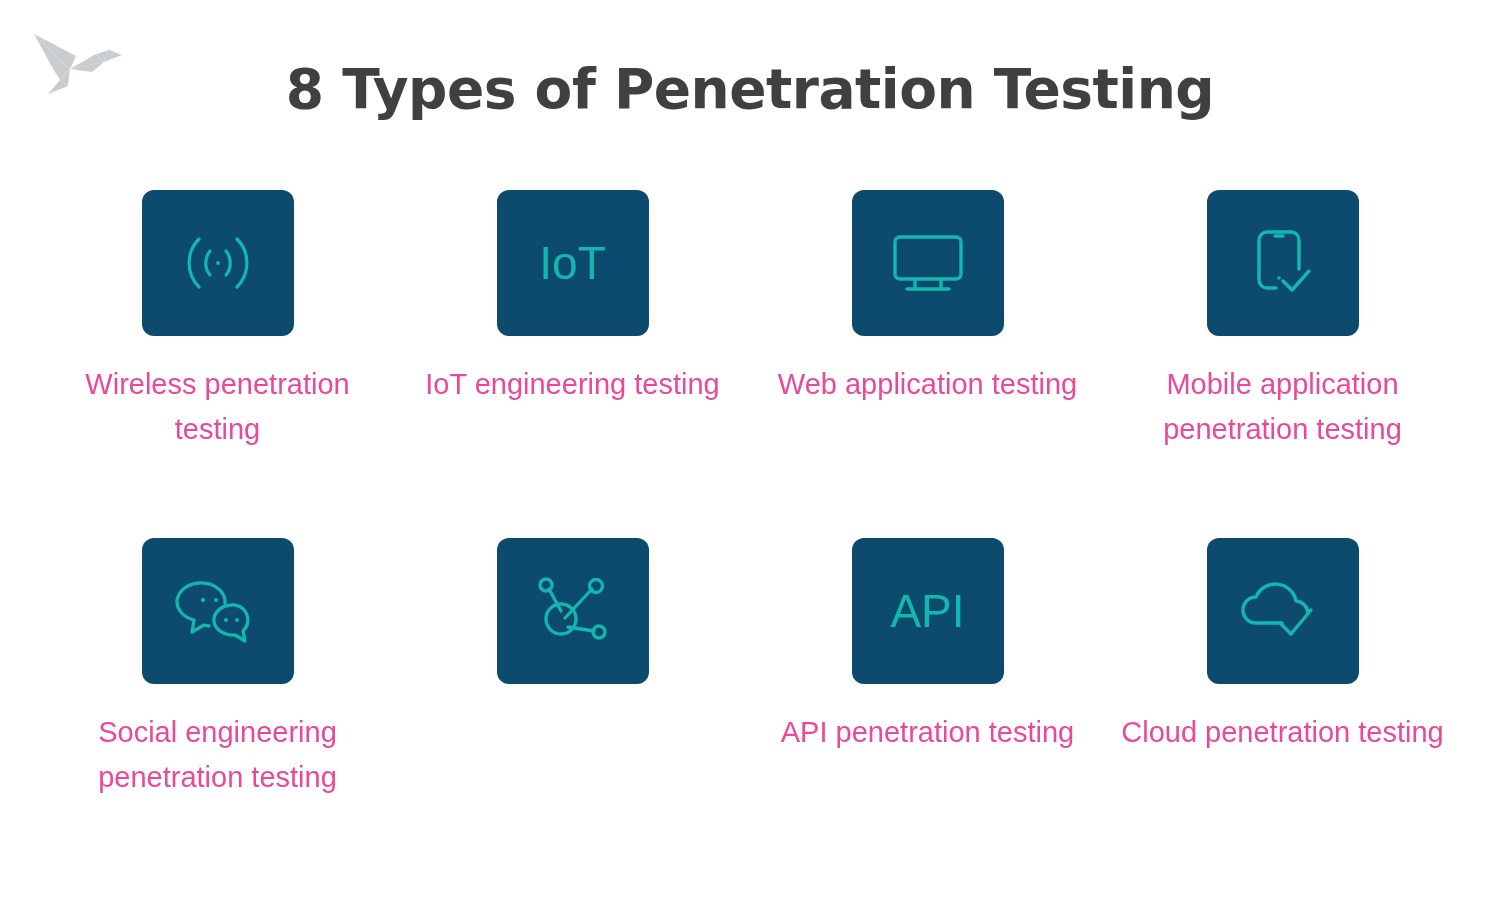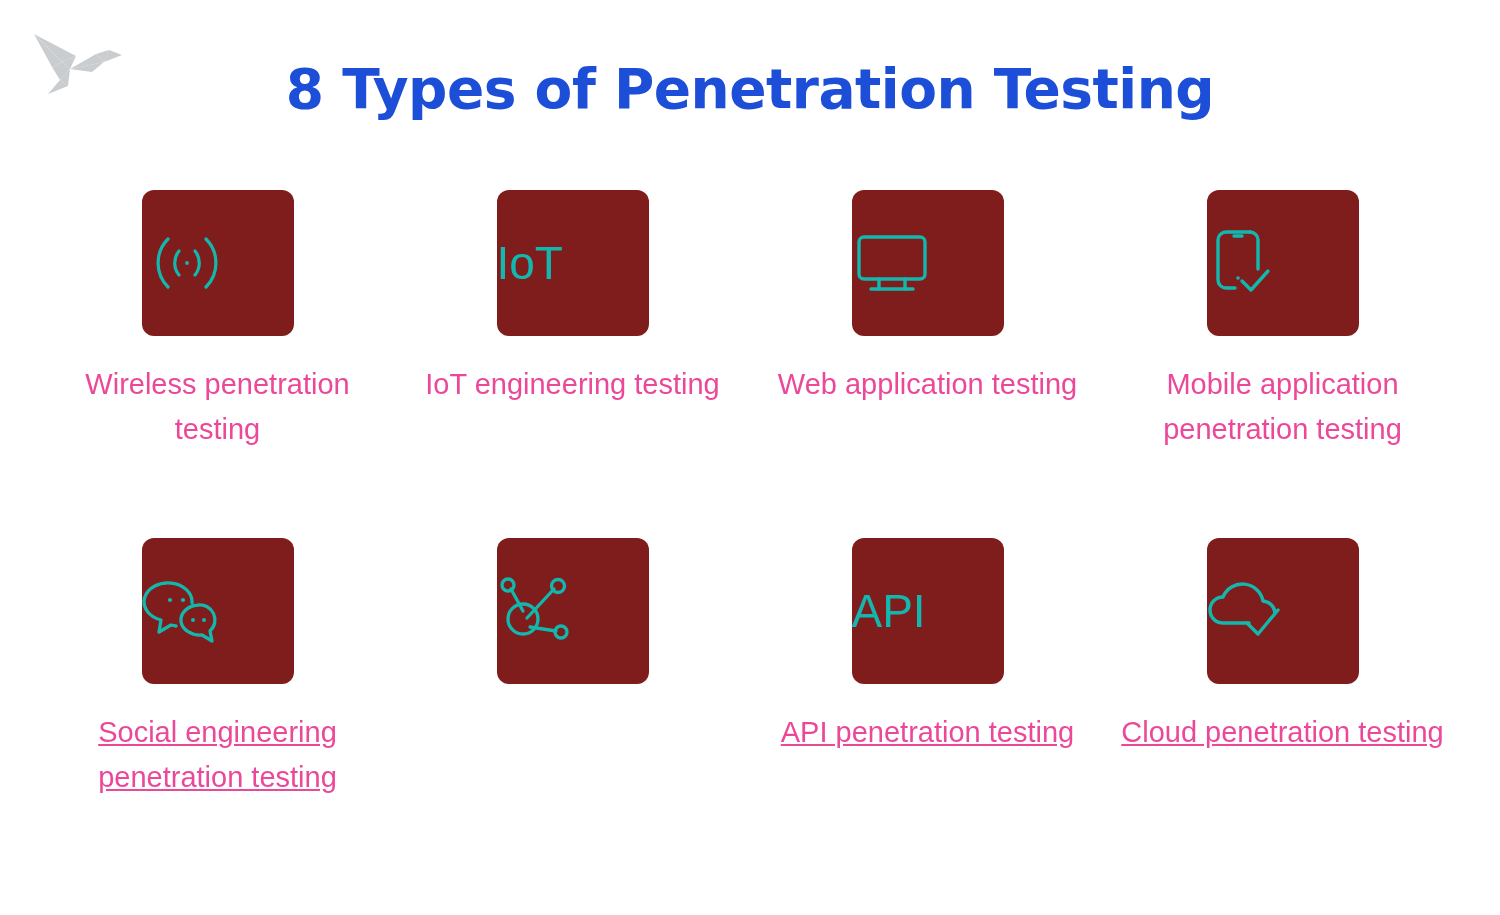--- a/index.html
+++ b/index.html
@@ -36,21 +36,21 @@
   .title {
     position: absolute;
     left: 0;
     top: 57px;
     width: 1500px;
     text-align: center;
     font-size: 55px;
     line-height: 64px;
     font-weight: 800;
     letter-spacing: -0.5px;
-    color: #1d4ed8;
+    color: #404040;
     font-family: "DejaVu Sans", sans-serif;
   }
 
   
   .grid {
     position: absolute;
     left: 40px;
     top: 190px;
     width: 1420px;
     display: grid;
@@ -63,24 +63,24 @@
   .cell {
     display: flex;
     flex-direction: column;
     align-items: center;
   }
 
   .tile {
     width: 152px;
     height: 146px;
     border-radius: 12px;
-    background: #7f1d1d;
+    background: #0c4a6e;
     display: flex;
     align-items: center;
-    justify-content: flex-start;
+    justify-content: center;
     box-sizing: border-box;
   }
 
   .tile svg { display: block; }
 
   .tile-text {
     color: #12b8ae;
     font-size: 46px;
     line-height: 46px;
     font-weight: 300;
@@ -93,21 +93,21 @@
     width: 320px;
     text-align: center;
     font-size: 29px;
     line-height: 45px;
     color: #ec4899;
     font-weight: 400;
     font-family: "Liberation Sans", sans-serif;
   }
 
   
-  .row2 .label { width: 330px; text-decoration: underline; }
+  .row2 .label { width: 330px; }
 </style>
 </head>
 <body>
 
 <div class="page">
 
   <div class="logo">
     <svg viewBox="0 0 96 76" width="96" height="76" aria-hidden="true">
       <g fill="#c9cdd0">
         <polygon points="4,12 46,34 32,40"></polygon>

